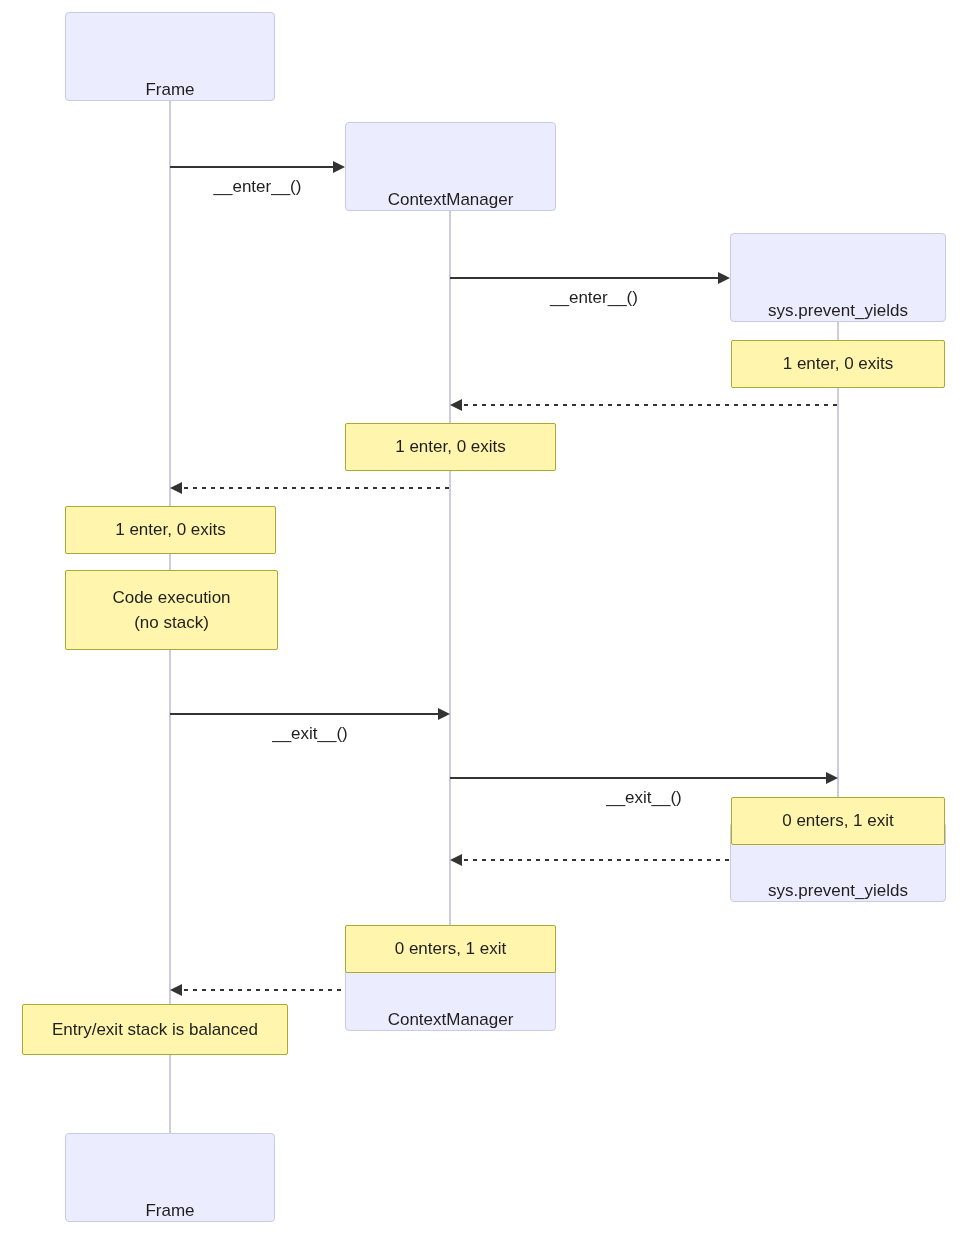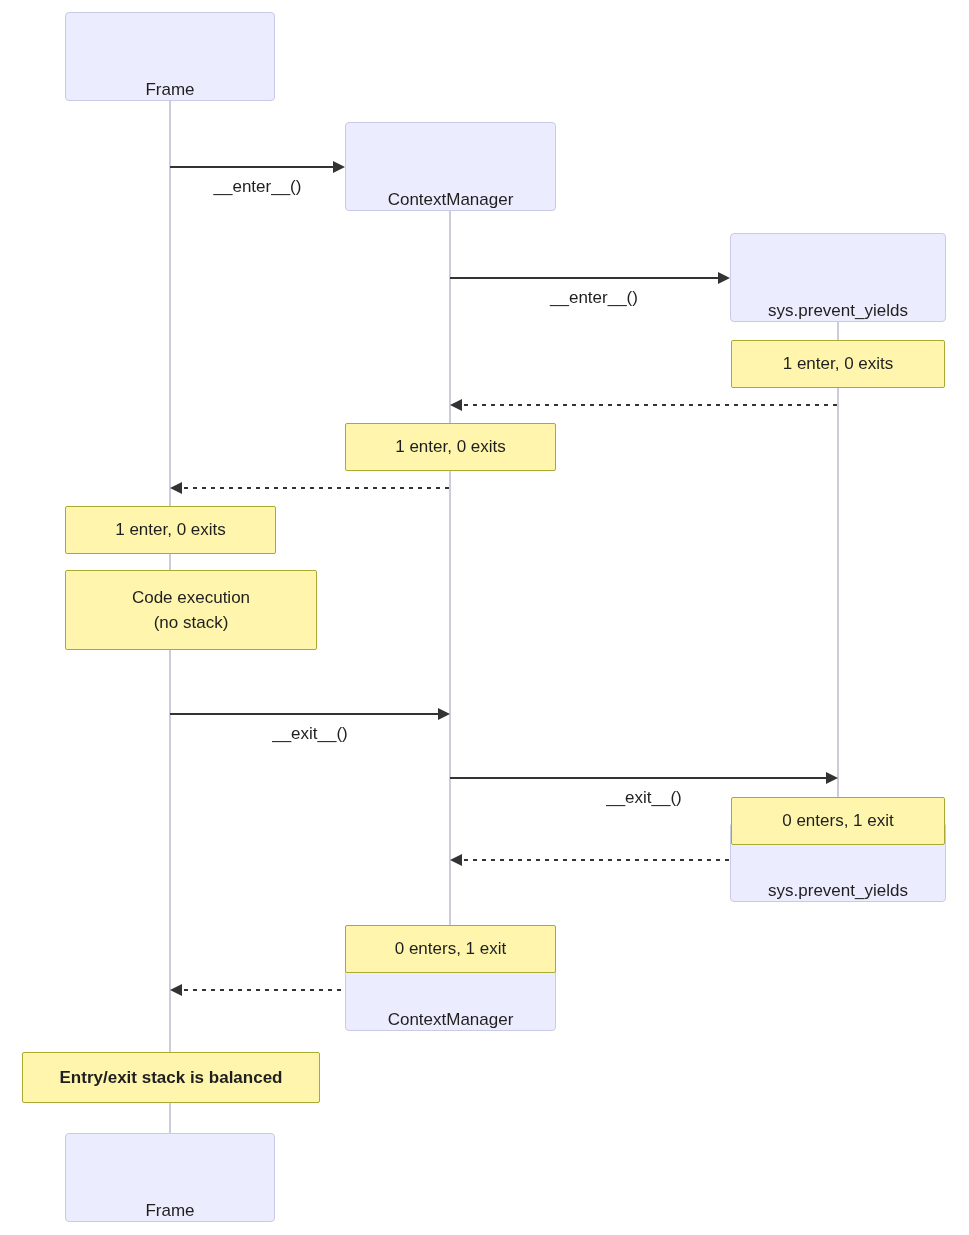--- a/index.html
+++ b/index.html
@@ -166,30 +166,30 @@
   </div>
 
   <div class="note" style="left:345px; top:423px; width:211px; height:48px;">
     <span>1 enter, 0 exits</span>
   </div>
 
   <div class="note" style="left:65px; top:506px; width:211px; height:48px;">
     <span>1 enter, 0 exits</span>
   </div>
 
-  <div class="note" style="left:65px; top:570px; width:252px; height:80px;">
+  <div class="note" style="left:65px; top:570px; width:213px; height:80px;">
     <span>Code execution</span>
     <span>(no stack)</span>
   </div>
 
   <div class="note" style="left:731px; top:797px; width:214px; height:48px;">
     <span>0 enters, 1 exit</span>
   </div>
 
   <div class="note" style="left:345px; top:925px; width:211px; height:48px;">
     <span>0 enters, 1 exit</span>
   </div>
 
-  <div class="note" style="left:22px; top:1052px; width:298px; height:51px;font-weight:bold;">
+  <div class="note" style="left:22px; top:1004px; width:266px; height:51px;">
     <span>Entry/exit stack is balanced</span>
   </div>
 
 </div>
 
 </body></html>

